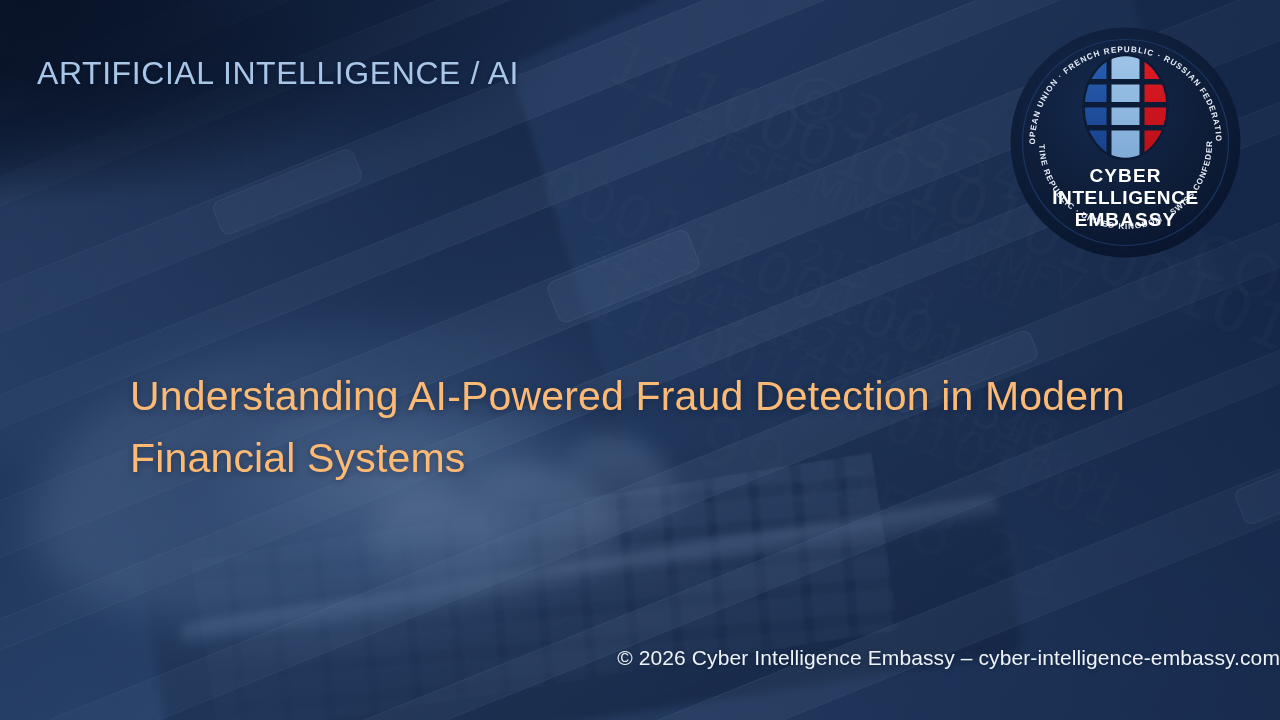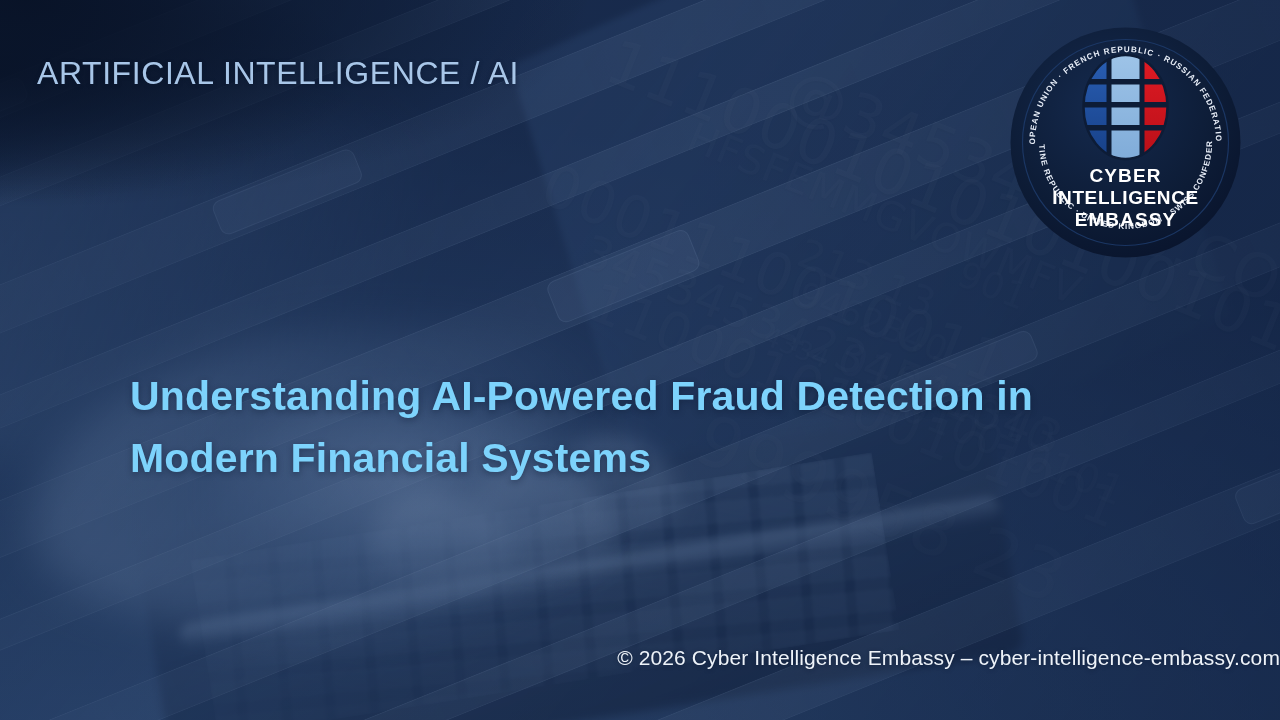--- a/index.html
+++ b/index.html
@@ -165,22 +165,22 @@
     text-shadow: 0 1px 4px rgba(8,20,42,.45);
     text-align: center;
   }
 
   .title {
     position: absolute;
     left: 130px; top: 338px;
     width: 1040px;
     font-size: 41px;
     line-height: 62px;
-    font-weight: 700;
-    color: #7dd3fc;
+    font-weight: 400;
+    color: #fdba74;
     letter-spacing: .004em;
     text-shadow: 0 2px 6px rgba(10,22,44,.40);
   }
 
   .footer {
     position: absolute;
     left: 0; right: 0;
     top: 646px;
     text-align: right;
     font-size: 21px;

